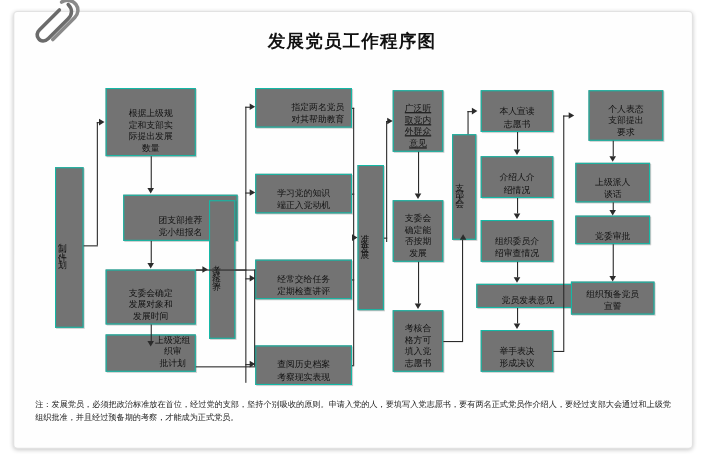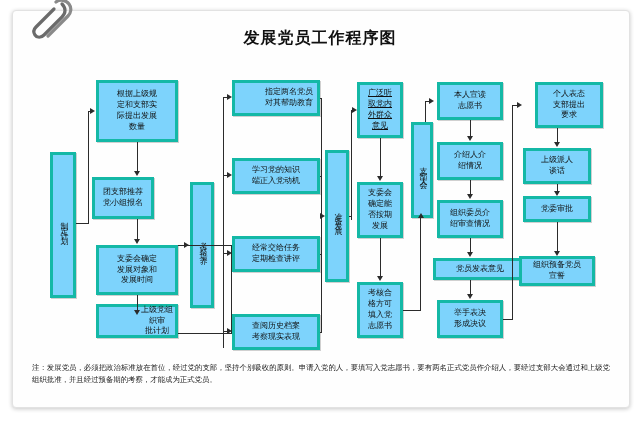--- a/index.html
+++ b/index.html
@@ -20,23 +20,23 @@
   
   .clip{position:absolute;left:26px;top:0px;width:48px;height:56px;}
 
   .title{
     position:absolute;left:0;top:28px;width:640px;text-align:center;
     font-size:16px;font-weight:bold;color:#111;letter-spacing:1px;
   }
 
   
   .bx{
-    position:absolute;border:3px solid #14b8a6;background:#7dd3fc;
+    position:absolute;border:1px solid #14b8a6;background:#737373;
     box-sizing:border-box;
-    display:flex;align-items:center;justify-content:center;
+    display:flex;align-items:flex-end;justify-content:center;
     text-align:center;color:#111;
     font-size:8px;line-height:1.35;
     box-shadow:1px 1px 0 rgba(0,0,0,.18);
   }
   .bx span{display:block;padding:0 2px;}
   
   .vbx{
     writing-mode:vertical-rl;text-orientation:upright;
     letter-spacing:5px;line-height:1.1;font-size:8px;
   }
@@ -69,21 +69,21 @@
 
   <div class="title">发展党员工作程序图</div>
 
   <div class="bx vbx" style="left:50px;top:152px;width:26px;height:146px;">
     <span>制定计划</span>
   </div>
 
   <div class="bx" style="left:96px;top:80px;width:82px;height:62px;">
     <span>根据上级规<br>定和支部实<br>际提出发展<br>数量</span>
   </div>
-  <div class="bx" style="left:92px;top:177px;width:62px;height:42px;">
+  <div class="bx" style="left:112px;top:177px;width:104px;height:42px;">
     <span>团支部推荐<br>党小组报名</span>
   </div>
   <div class="bx" style="left:96px;top:245px;width:82px;height:50px;">
     <span>支委会确定<br>发展对象和<br>发展时间</span>
   </div>
   <div class="bx" style="left:96px;top:304px;width:82px;height:34px;padding-left:40px;">
     <span>上级党组织审<br>批计划</span>
   </div>
 
   <div class="bx vbx" style="left:190px;top:182px;width:24px;height:126px;">

